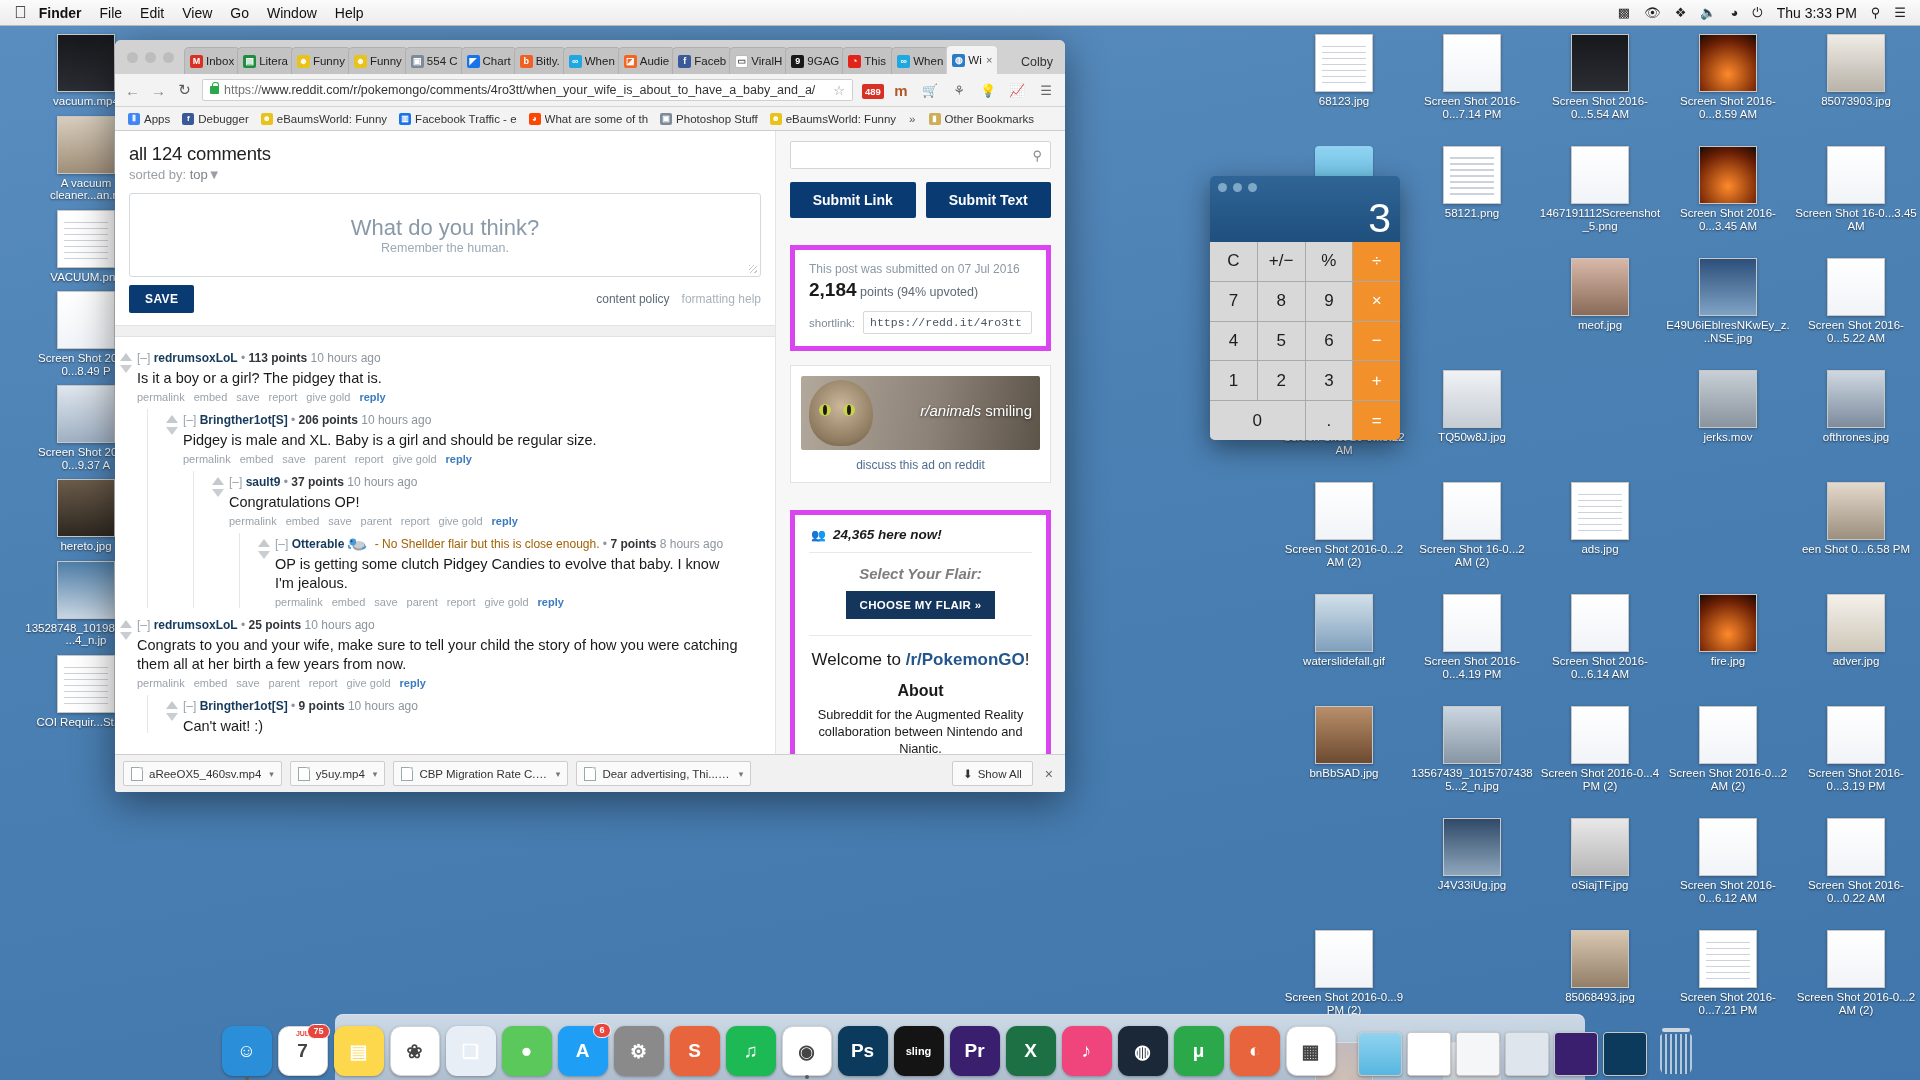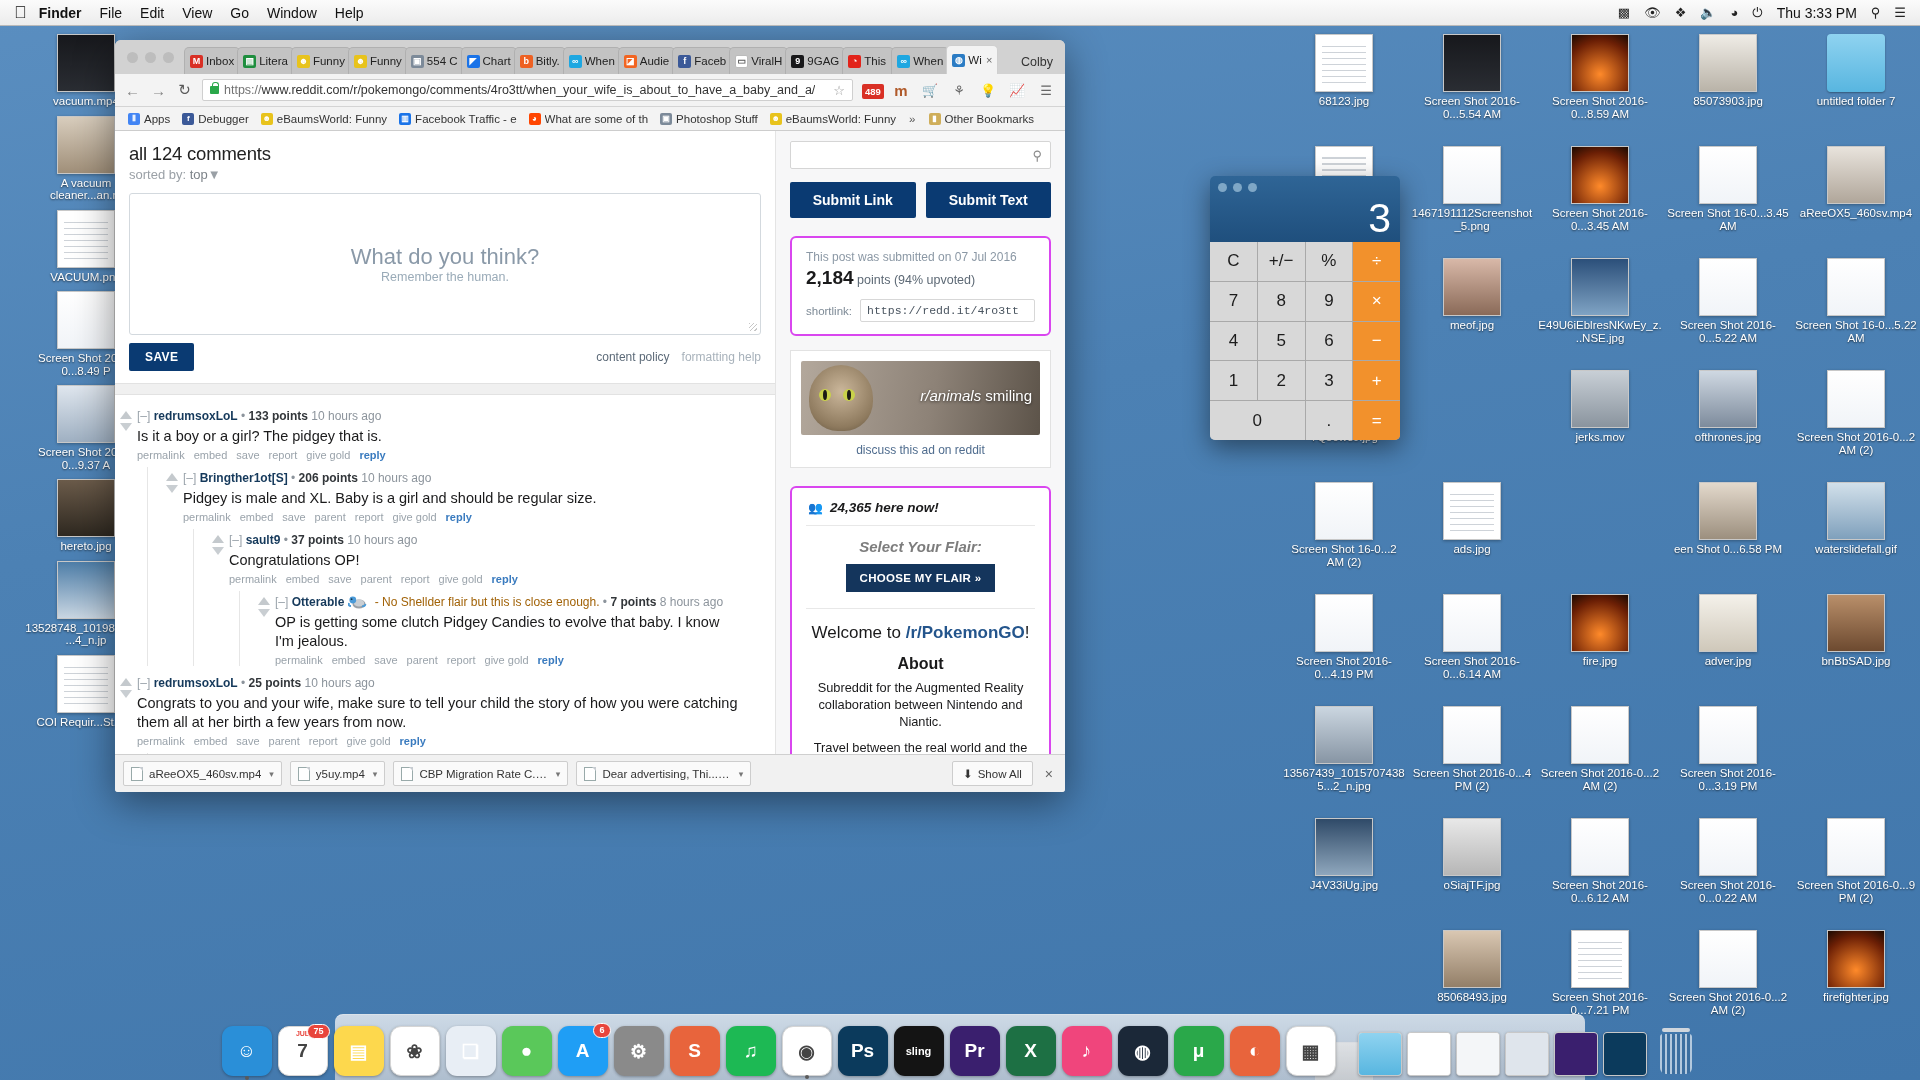--- a/index.html
+++ b/index.html
@@ -155,21 +155,21 @@
 
   
   .cmt-head { padding:12px 14px 0 14px; }
   .cmt-head h2 { font-size:18.5px; font-weight:normal; color:#222; letter-spacing:-.2px;}
   .cmt-head .sorted { font-size:13px; color:#9aa0a6; margin-top:2px;}
   .cmt-head .sorted b { color:#7c8288; font-weight:normal;}
 
   .reply-box {
     margin:11px 14px 0 14px;
     border:1px solid #d3d9de; border-radius:3px;
-    height:142px; background:#fff;
+    height:84px; background:#fff;
     display:flex; flex-direction:column; align-items:center; justify-content:center;
     position:relative;
   }
   .reply-box .big { font-size:22px; color:#8a99a8; font-weight:500;}
   .reply-box .small { font-size:12.5px; color:#9aabb8; }
   .reply-box .grip{position:absolute;right:3px;bottom:3px;width:8px;height:8px;
     background:repeating-linear-gradient(135deg,#c7c7c7 0 1px,transparent 1px 3px);}
   .reply-row { display:flex; align-items:center; padding:8px 14px 12px 14px; }
   .savebtn {
     background:#0a3a72; color:#fff; font-size:12px; font-weight:bold;
@@ -216,22 +216,22 @@
     margin-top:10px; height:28px; background:#fff;
     border:1px solid #d5d5d5; border-radius:2px;
     display:flex; align-items:center; padding:0 8px;
   }
   .side-search .mag { margin-left:auto; color:#8b8b8b; font-size:13px;}
   .side-btns { display:flex; gap:10px; margin-top:13px; }
   .side-btns .b {
     flex:1; background:#0a3a72; color:#fff; text-align:center;
     padding:10px 0; font-size:14px; font-weight:bold; border-radius:2px;
   }
-  .card { background:#fff; border:2px solid #d946ef; border-radius:6px;
-          margin-top:18px; padding:12px 14px; }
+  .card { background:#fff; border:5px solid #d946ef; border-radius:0;
+          margin-top:27px; padding:12px 14px; }
   .card .sub-note { font-size:12px; color:#8b98a5; }
   .card .pts-line { font-size:12.5px; color:#5d6975; margin-top:3px;}
   .card .pts-line b { font-size:19px; color:#1a1a1b; }
   .shortlink { display:flex; align-items:center; gap:8px; margin-top:10px; font-size:11.5px; color:#7d8a96;}
   .shortlink .fld {
     flex:1; border:1px solid #d7d7d7; border-radius:2px; padding:4px 6px;
     font-family:"Liberation Mono", monospace; font-size:11.5px; color:#4a5560; background:#fff;
   }
   .adcard { background:#fff;border:1px solid #e2e2e2;margin-top:14px; padding:10px;}
   .adimg { height:74px; border-radius:2px; position:relative; overflow:hidden;
@@ -418,20 +418,26 @@
 
 <div id="icongrid-right" style="position:absolute;top:30px;right:0px;width:640px;display:grid;grid-template-columns:repeat(5,128px);gap:22px 0;z-index:5;">
     <div class="dicon">
       <div class="thumb doc">
         <div class="pict" style="background: rgb(255, 255, 255);"></div>
         <div style="position: absolute; left: 6px; right: 6px; top: 10px; height: 38px; background: repeating-linear-gradient(0deg, rgb(185, 192, 200) 0px, rgb(185, 192, 200) 1.5px, transparent 1.5px, transparent 6px); opacity: 0.7;"></div>
       </div>
       <div class="cap">68123.jpg</div>
     </div>
     <div class="dicon">
+      <div class="thumb">
+        <div class="pict" style="background: linear-gradient(rgb(255, 255, 255), rgb(241, 244, 248));"></div>
+      </div>
+      <div class="cap">Screen Shot 2016-0...7.14 PM</div>
+    </div>
+    <div class="dicon">
       <div class="thumb dark">
         <div class="pict" style="background: linear-gradient(rgb(23, 24, 28), rgb(42, 45, 51));"></div>
       </div>
       <div class="cap">Screen Shot 2016-0...5.54 AM</div>
     </div>
     <div class="dicon">
       <div class="thumb">
         <div class="pict" style="background: radial-gradient(circle at 50% 70%, rgb(255, 138, 42), rgb(107, 31, 5) 70%, rgb(26, 10, 2));"></div>
       </div>
       <div class="cap">Screen Shot 2016-0...8.59 AM</div>
@@ -851,21 +857,21 @@
 
         <div class="spacer-band"></div>
 
         <div class="cmts" id="cmts-host">
             <div class="cmt">
               <div class="votes">
                 <div class="arrow-up"></div>
                 <div class="arrow-dn"></div>
               </div>
               <div class="body">
-                <div class="meta"><span class="toggle">[–] </span><span class="user">redrumsoxLoL</span><span> • </span><span class="pts">133 points</span><span> 10 hours ago</span></div>
+                <div class="meta"><span class="toggle">[–] </span><span class="user">redrumsoxLoL</span><span> • </span><span class="pts">113 points</span><span> 10 hours ago</span></div>
                 <div class="text">Is it a boy or a girl? The pidgey that is.</div>
                 <div class="acts">
                   <a>permalink</a>
                   <a>embed</a>
                   <a>save</a>
                   <a>report</a>
                   <a>give gold</a>
                   <a class="reply">reply</a>
                 </div>
                 <div class="children">

